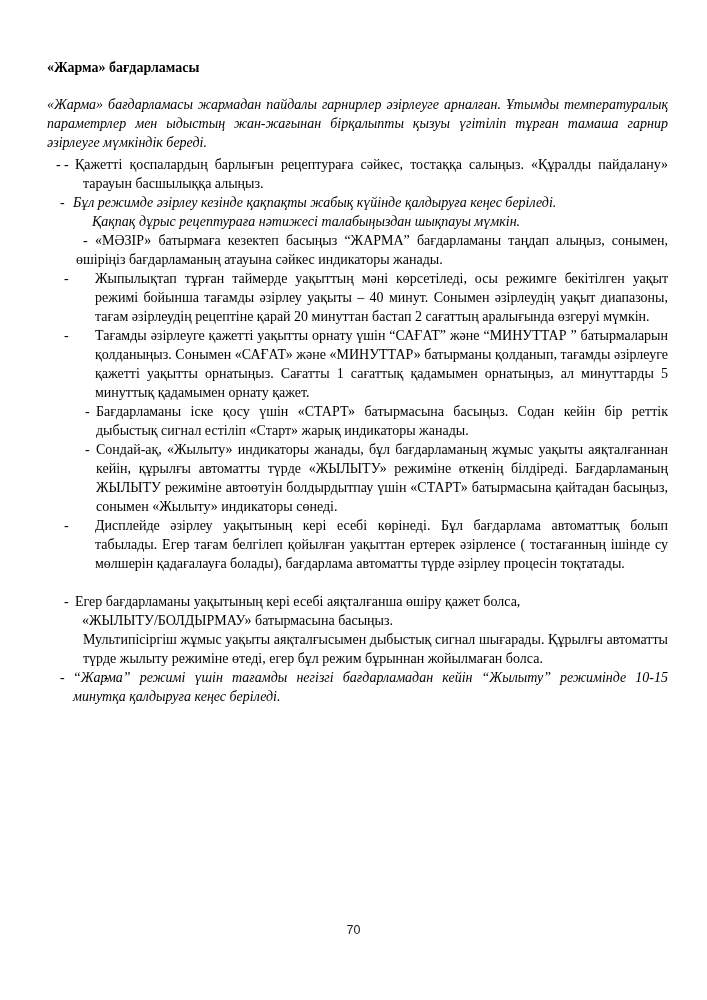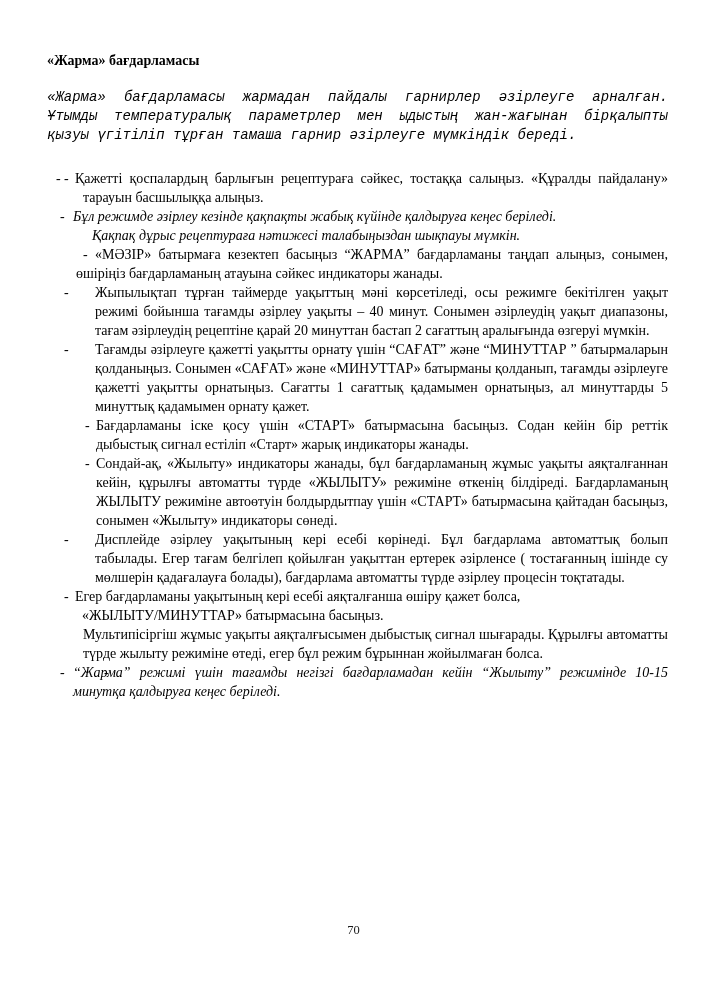--- a/index.html
+++ b/index.html
@@ -11,33 +11,32 @@
     color: #000000;
     font-family: "Liberation Serif", "DejaVu Serif", serif;
     font-size: 14px;
     line-height: 19px;
     overflow: hidden;
   }
   .content {
     position: absolute;
     left: 47px;
     right: 39px;
-    top: 51px;
+    top: 58px;
   }
   .title {
     margin: 0 0 18px 0;
     font-size: 14px;
     font-weight: bold;
     line-height: 19px;
   }
   .intro {
-    margin: 0 0 24px 0;
+    margin: 0 0 3px 0;
     font-style: italic;
     text-align: justify;
-    font-family: Liberation Mono, monospace;
   }
   .list { margin: 0; }
   .li {
     position: relative;
     text-align: justify;
   }
   .li .marker {
     position: absolute;
     left: 17px;
     top: 0;
@@ -45,31 +44,31 @@
   
   .b-std      { padding-left: 48px; }                       
   .b-narrow   { padding-left: 36px; text-indent: -8px; }    
   .b-deep1st  { padding-left: 29px; text-indent: 19px; }    
   .b-sub      { padding-left: 49px; }                       
   .b-sub .marker { left: 38px; }
   .b-ital     { font-style: italic; }
   .b-ital .marker { left: 13px; }
   .b3 .line-0 { padding-left: 26px; }
   .b3 .line-1 { padding-left: 45px; }
-  .b10 .line-0 { padding-left: 28px; }
+  .b10 .line-0 { padding-left: 28px; margin-top: 19px; }
   .b10 .line-1 { padding-left: 35px; }
   .b10 .line-2 { padding-left: 36px; text-align: justify; }
   .b12 { padding-left: 26px; }
   .page-number {
     position: absolute;
     top: 921px;
     left: 0;
     width: 100%;
     text-align: center;
-    font-family: Liberation Serif, serif;
+    font-family: Liberation Sans, sans-serif;
     font-size: 12.5px;
     color: #1a1a1a;
   }
 </style>
 </head>
 <body>
 
 <div class="page">
   <div class="content">
 
@@ -120,21 +119,21 @@
       </div>
 
       <div class="li b-std">
         <span class="marker">-</span>
         <span>Дисплейде әзірлеу уақытының кері есебі көрінеді. Бұл бағдарлама автоматтық болып табылады. Егер тағам белгілеп қойылған уақыттан ертерек әзірленсе ( тостағанның ішінде су мөлшерін қадағалауға болады), бағдарлама автоматты түрде әзірлеу процесін тоқтатады.</span>
       </div>
 
       <div class="li b10">
         <span class="marker">-</span>
         <div class="line-0">Егер бағдарламаны уақытының кері есебі аяқталғанша өшіру қажет болса,</div>
-        <div class="line-1">«ЖЫЛЫТУ/МИНУТТАР» батырмасына басыңыз.</div>
+        <div class="line-1">«ЖЫЛЫТУ/БОЛДЫРМАУ» батырмасына басыңыз.</div>
         <div class="line-2">Мультипісіргіш жұмыс уақыты аяқталғысымен дыбыстық сигнал шығарады. Құрылғы автоматты түрде жылыту режиміне өтеді, егер бұл режим бұрыннан жойылмаған болса.</div>
       </div>
 
       <div class="li b-sub b-deep1st">
         <span class="marker">-</span>
       </div>
 
       <div class="li b-ital b12">
         <span class="marker">-</span>
         <span>“Жарма” режимі үшін тағамды негізгі бағдарламадан кейін “Жылыту” режимінде 10-15 минутқа қалдыруға кеңес беріледі.</span>

